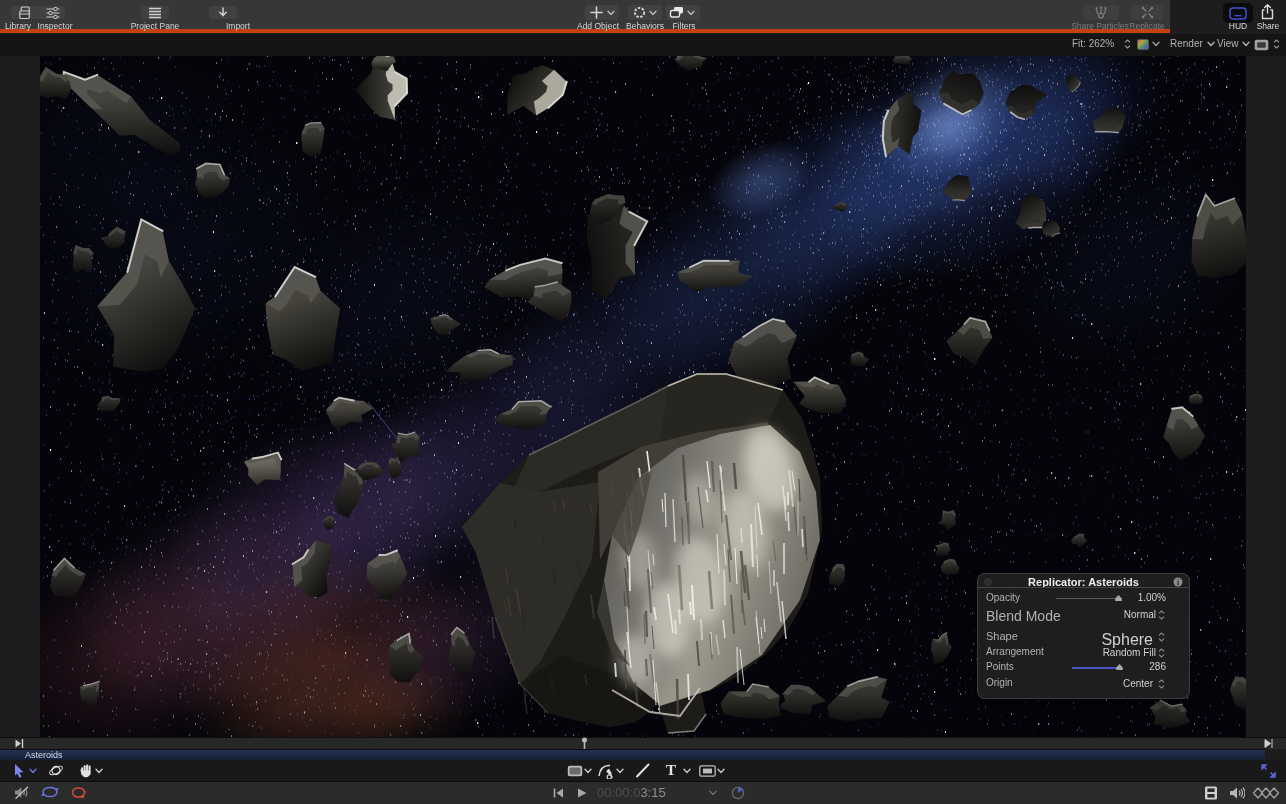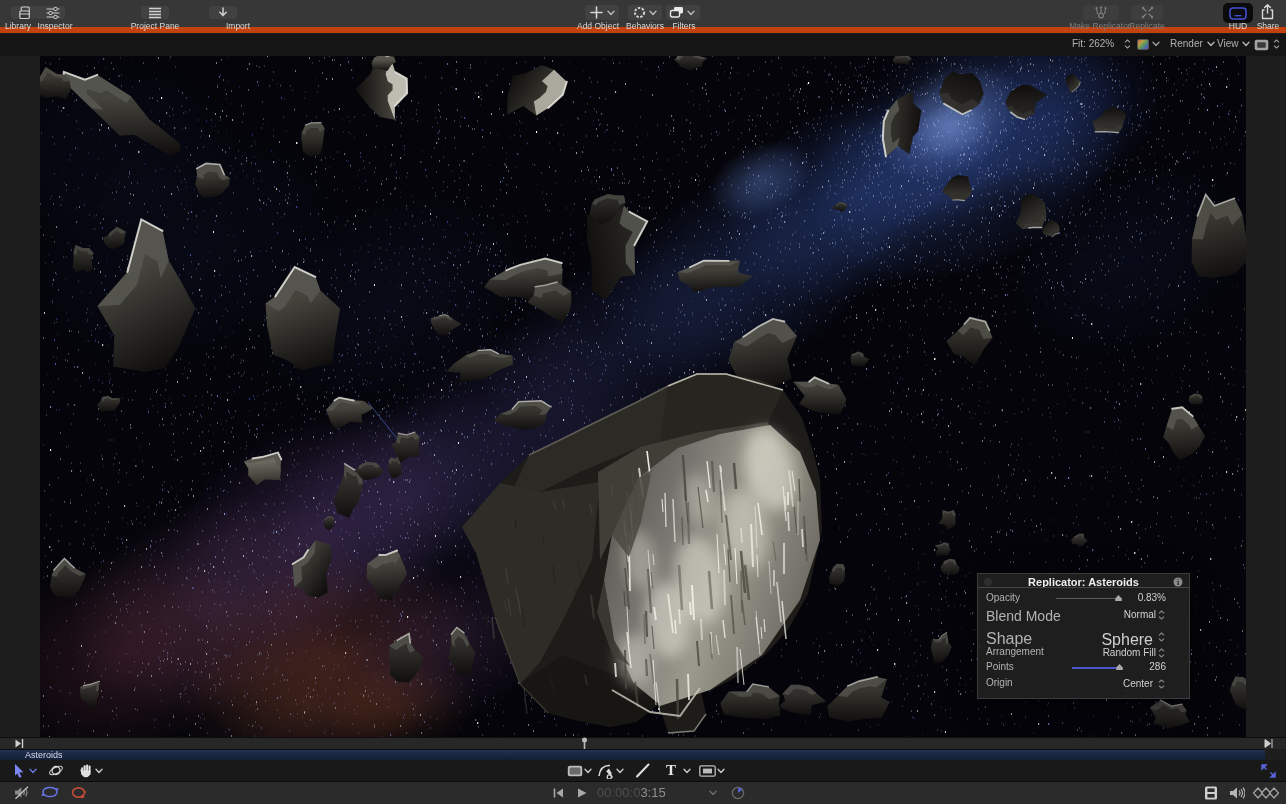--- a/index.html
+++ b/index.html
@@ -1,31 +1,31 @@
 <!DOCTYPE html>
 <html><head><meta charset="utf-8"><title>Motion</title><style>
 *{margin:0;padding:0;box-sizing:border-box}
 html,body{width:1286px;height:804px;overflow:hidden;background:#1d1d1d;
   font-family:"Liberation Sans",sans-serif;-webkit-font-smoothing:antialiased}
 .abs{position:absolute}
-#toolbar{position:absolute;left:0;top:0;width:1286px;height:33px;background:#373737;
-  border-bottom:6px solid #c2410c}
+#toolbar{position:absolute;left:0;top:0;width:1170px;height:33px;background:#373737;
+  border-bottom:4px solid #c2410c}
 .tblab{position:absolute;top:21px;font-size:8.5px;color:#d8d8d8;white-space:nowrap;transform:translateX(-50%)}
 .tblab.dim{color:#7d7d7d}
 #statusbar{position:absolute;left:0;top:34px;width:1286px;height:22px;background:#151515}
 .sbtxt{position:absolute;top:5px;font-size:10px;font-weight:normal;color:#b2b2b2;white-space:nowrap}
 #canvasarea{position:absolute;left:0;top:56px;width:1286px;height:681px;background:#1d1d1d}
 #scrub{position:absolute;left:0;top:737px;width:1286px;height:12px;background:#272727;border-top:1px solid #0e0e0e}
 #tlrow{position:absolute;left:0;top:749px;width:1265px;height:11px;
   background:linear-gradient(#223050,#141f36);border-top:1px solid #0d0d0d}
 #tlrow span{position:absolute;left:25px;top:0px;font-size:9px;color:#d2dcec}
 #toolsbar{position:absolute;left:0;top:760px;width:1286px;height:21px;background:#191919}
 #transport{position:absolute;left:0;top:781px;width:1286px;height:23px;background:#2b2b2b;border-top:1px solid #0c0c0c}
 #hud{position:absolute;left:977px;top:573px;width:213px;height:126px;background:rgba(32,32,32,0.93);
-  border:1px solid rgba(85,85,85,0.55);border-radius:0;box-shadow:0 8px 24px rgba(0,0,0,0.5)}
+  border:1px solid rgba(85,85,85,0.55);border-radius:8px;box-shadow:0 8px 24px rgba(0,0,0,0.5)}
 #hud .title{position:absolute;left:0;right:0;top:2px;text-align:center;font-size:11px;font-weight:bold;color:#eeeeee}
 #hud .sep{position:absolute;left:0;right:0;top:13px;height:1px;background:#454545}
 </style></head>
 <body>
 <div id="canvasarea"></div>
 <svg width="1206" height="681" viewBox="0 0 1206 681" style="position:absolute;left:40px;top:56px">
     <defs>
       <radialGradient id="nb0">
         <stop offset="0" stop-color="#4a6fd4" stop-opacity="0.4"></stop>
         <stop offset="0.55" stop-color="#4a6fd4" stop-opacity="0.22"></stop>
@@ -1488,21 +1488,21 @@
     <div class="abs" style="left:1083px;top:5px;width:36px;height:15px;background:#3e3e3e;border-radius:3px"></div>
     <svg class="abs" style="left:1095px;top:6px" width="12" height="13" viewBox="0 0 12 13">
       <g fill="none" stroke="#7d7d7d" stroke-width="1.2">
       <circle cx="6" cy="9.5" r="2.4"></circle>
         <path d="M6 7 V2.5 M2.5 8 L1.5 3 M9.5 8 L10.5 3"></path>
       </g>
       <circle cx="1.5" cy="2.2" r="1.1" fill="#7d7d7d"></circle>
       <circle cx="6" cy="1.6" r="1.1" fill="#7d7d7d"></circle>
       <circle cx="10.5" cy="2.2" r="1.1" fill="#7d7d7d"></circle>
     </svg>
-    <div class="tblab dim" style="left:1100px">Make Replicator</div>
+    <div class="tblab dim" style="left:1100px">Share Particles</div>
     <div class="abs" style="left:1131px;top:5px;width:32px;height:15px;background:#3e3e3e;border-radius:3px"></div>
     <svg class="abs" style="left:1141px;top:6px" width="13" height="13" viewBox="0 0 13 13">
       <g fill="none" stroke="#7d7d7d" stroke-width="1.3" stroke-linecap="round">
       <path d="M2 2 L5 5 M11 2 L8 5 M2 11 L5 8 M11 11 L8 8"></path>
       </g>
       <circle cx="2" cy="2" r="1.2" fill="#7d7d7d"></circle>
       <circle cx="11" cy="2" r="1.2" fill="#7d7d7d"></circle>
       <circle cx="2" cy="11" r="1.2" fill="#7d7d7d"></circle>
       <circle cx="11" cy="11" r="1.2" fill="#7d7d7d"></circle>
     </svg>
@@ -1554,28 +1554,28 @@
     <svg class="abs" style="right:6px;top:3px" width="10" height="10" viewBox="0 0 10 10">
       <circle cx="5" cy="5" r="4.5" fill="#8a8a8a"></circle>
       <text x="5" y="7.6" font-size="7.5" font-weight="bold" text-anchor="middle" fill="#202020" font-family="Liberation Serif">i</text>
     </svg>
   </div>
 <div class="abs" style="left:986px;top:592px;font-size:10px;color:#b2b2b2">Opacity</div>
 <div class="abs" style="left:1056px;top:598px;width:66px;height:1px;background:#5a5a5a"></div>
 <svg class="abs" style="left:1114px;top:594px" width="9" height="8" viewBox="0 0 9 8">
       <path d="M1.2 7 L1.2 4.6 L4.5 1 L7.8 4.6 L7.8 7 Z" fill="#a8a8a8"></path>
   </svg>
-<div class="abs" style="left:0;top:592px;width:1166px;text-align:right;font-size:10px;color:#d0d0d0">0.83%</div>
+<div class="abs" style="left:0;top:592px;width:1166px;text-align:right;font-size:10px;color:#d0d0d0">1.00%</div>
 <div class="abs" style="left:986px;top:608px;font-size:14px;color:#b2b2b2">Blend Mode</div>
 <div class="abs" style="left:0;top:609px;width:1156px;text-align:right;font-size:10px;color:#d0d0d0">Normal</div>
 <svg class="abs" style="left:1157.5px;top:610px" width="7" height="10">
     <path d="M1 3.4 L3.5 1 L6 3.4" fill="none" stroke="#868686" stroke-width="1.1" stroke-linejoin="round"></path>
     <path d="M1 6.6 L3.5 9 L6 6.6" fill="none" stroke="#868686" stroke-width="1.1" stroke-linejoin="round"></path>
   </svg>
-<div class="abs" style="left:986px;top:630px;font-size:16px;color:#b2b2b2">Shape</div>
+<div class="abs" style="left:986px;top:630px;font-size:11px;color:#b2b2b2">Shape</div>
 <div class="abs" style="left:0;top:631px;width:1153px;text-align:right;font-size:16px;color:#d0d0d0">Sphere</div>
 <svg class="abs" style="left:1157.5px;top:632px" width="7" height="10">
     <path d="M1 3.4 L3.5 1 L6 3.4" fill="none" stroke="#868686" stroke-width="1.1" stroke-linejoin="round"></path>
     <path d="M1 6.6 L3.5 9 L6 6.6" fill="none" stroke="#868686" stroke-width="1.1" stroke-linejoin="round"></path>
   </svg>
 <div class="abs" style="left:986px;top:646px;font-size:10px;color:#b2b2b2">Arrangement</div>
 <div class="abs" style="left:0;top:647px;width:1156px;text-align:right;font-size:10px;color:#d0d0d0">Random Fill</div>
 <svg class="abs" style="left:1157.5px;top:648px" width="7" height="10">
     <path d="M1 3.4 L3.5 1 L6 3.4" fill="none" stroke="#868686" stroke-width="1.1" stroke-linejoin="round"></path>
     <path d="M1 6.6 L3.5 9 L6 6.6" fill="none" stroke="#868686" stroke-width="1.1" stroke-linejoin="round"></path>

